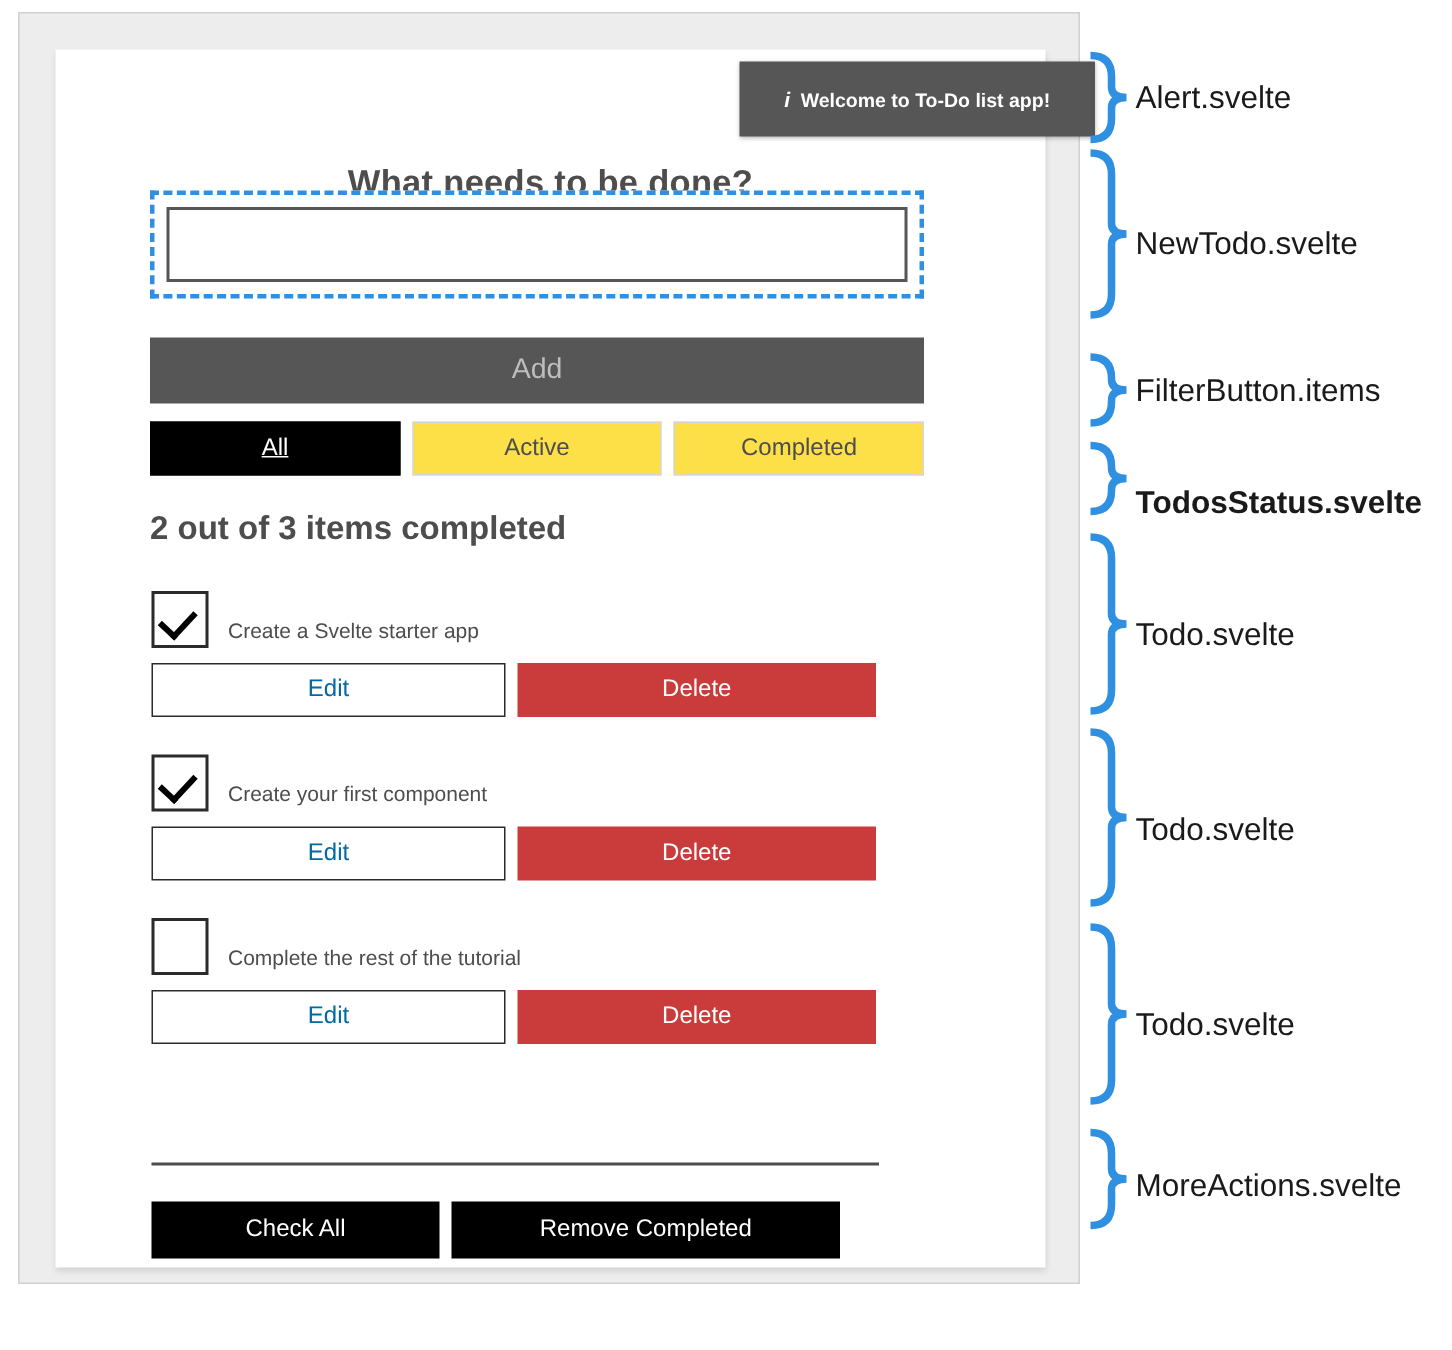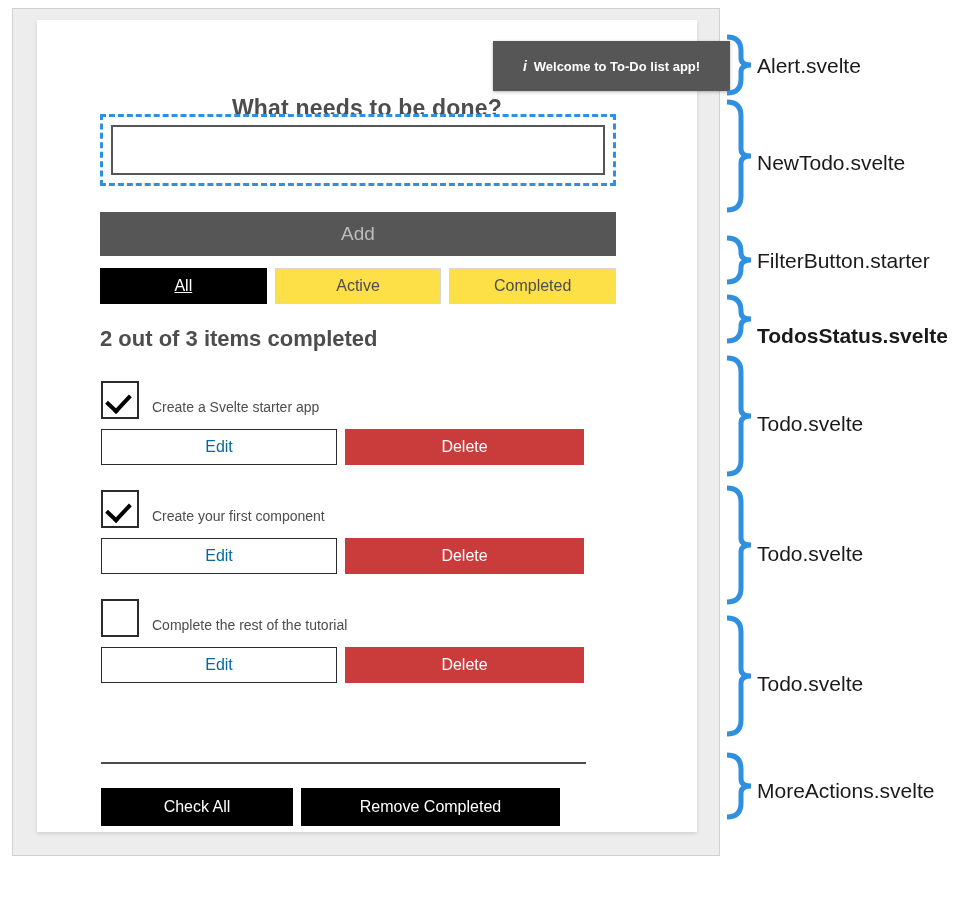--- a/index.html
+++ b/index.html
@@ -22,21 +22,21 @@
     top: 8px;
     width: 708px;
     height: 848px;
     background: #ededed;
     border: 1px solid #d0d0d0;
     box-sizing: border-box;
   }
   #app-inner {
     position: absolute;
     left: 24px;
-    top: 11px;
+    top: 24px;
     width: 660px;
     height: 812px;
     background: #ffffff;
     box-shadow: 0 2px 4px rgba(0,0,0,0.12);
     box-sizing: border-box;
   }
 
   .col {
     position: absolute;
     left: 63px;
@@ -344,18 +344,18 @@
 
   <path class="brace" d="M727 488 q14 0 14 14 v36 q0 7 10 7 q-10 0 -10 7 v36 q0 14 -14 14"></path>
 
   <path class="brace" d="M727 618 q14 0 14 14 v37 q0 7 10 7 q-10 0 -10 7 v37 q0 14 -14 14"></path>
 
   <path class="brace" d="M727 755 q14 0 14 14 v10 q0 7 10 7 q-10 0 -10 7 v10 q0 14 -14 14"></path>
 </svg>
 
 <div class="anno-label" style="left:757px; top:54px;">Alert.svelte</div>
 <div class="anno-label" style="left:757px; top:151px;">NewTodo.svelte</div>
-<div class="anno-label" style="left:757px; top:249px;">FilterButton.starter</div>
+<div class="anno-label" style="left:757px; top:249px;">FilterButton.items</div>
 <div class="anno-label" style="left:757px; top:324px;font-weight:bold;">TodosStatus.svelte</div>
 <div class="anno-label" style="left:757px; top:412px;">Todo.svelte</div>
 <div class="anno-label" style="left:757px; top:542px;">Todo.svelte</div>
 <div class="anno-label" style="left:757px; top:672px;">Todo.svelte</div>
 <div class="anno-label" style="left:757px; top:779px;">MoreActions.svelte</div>
 
 </body></html>

